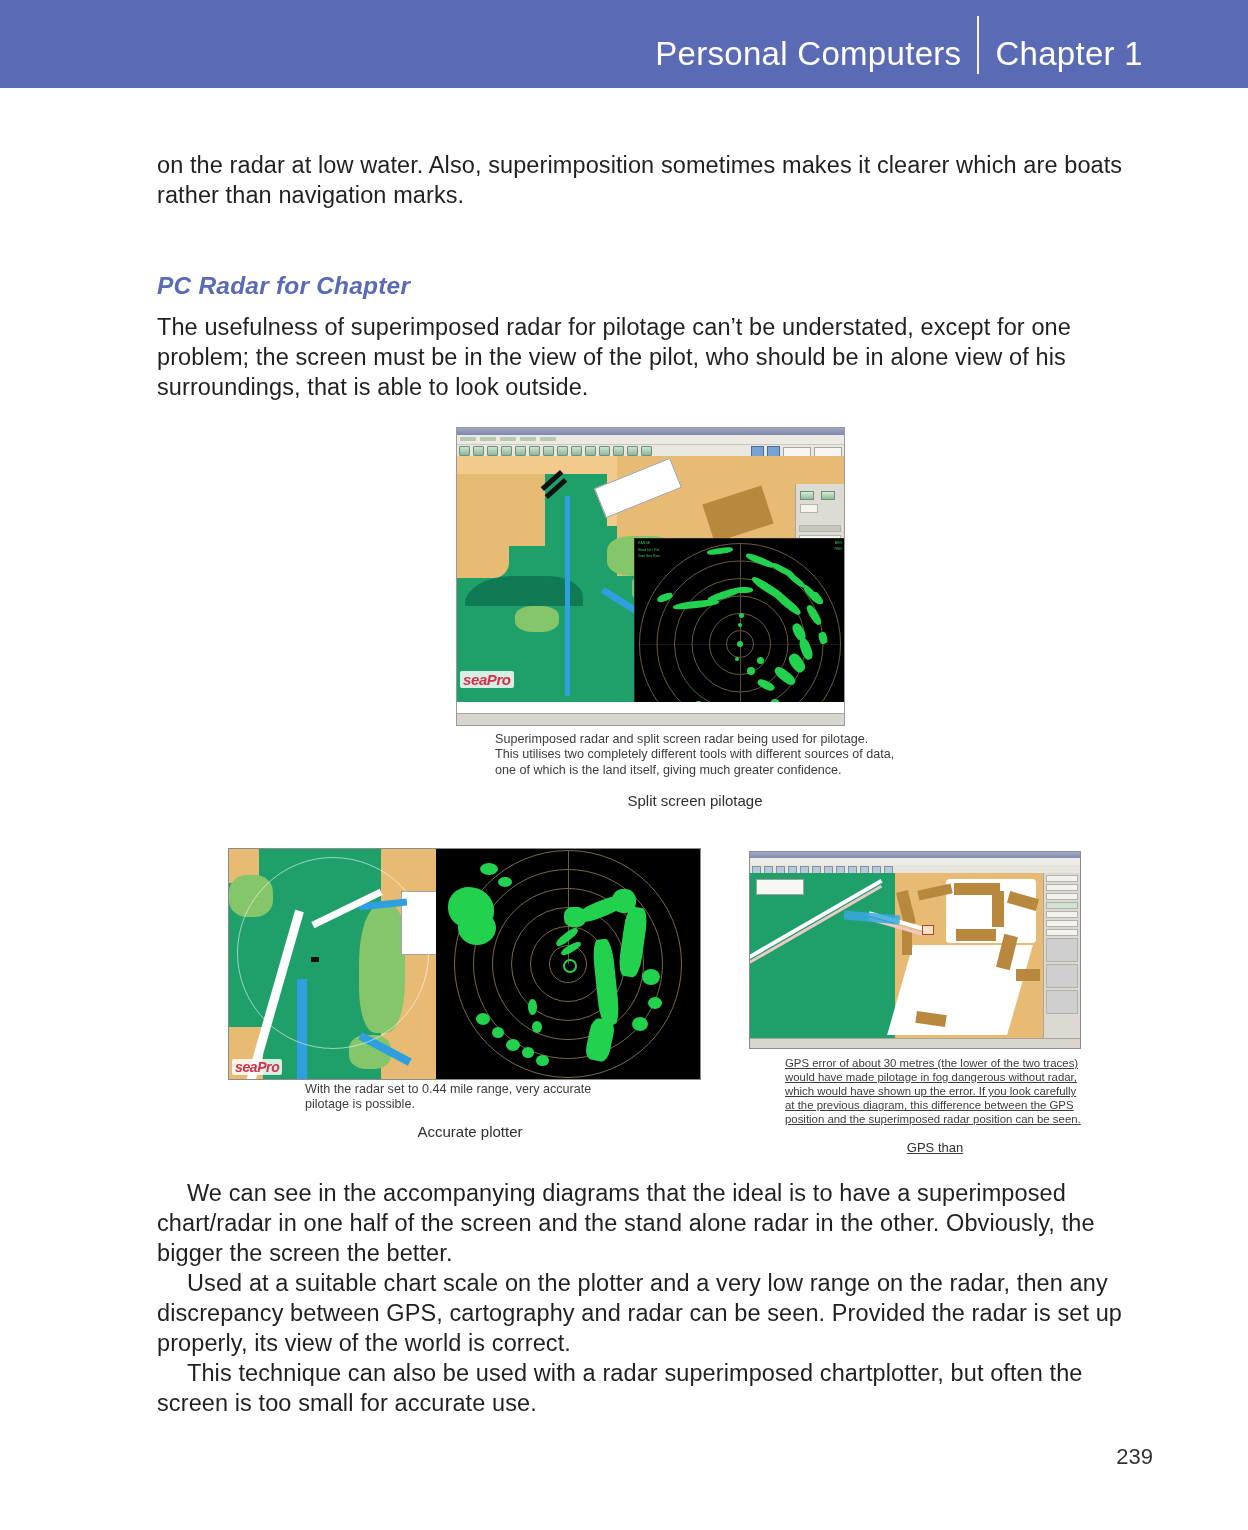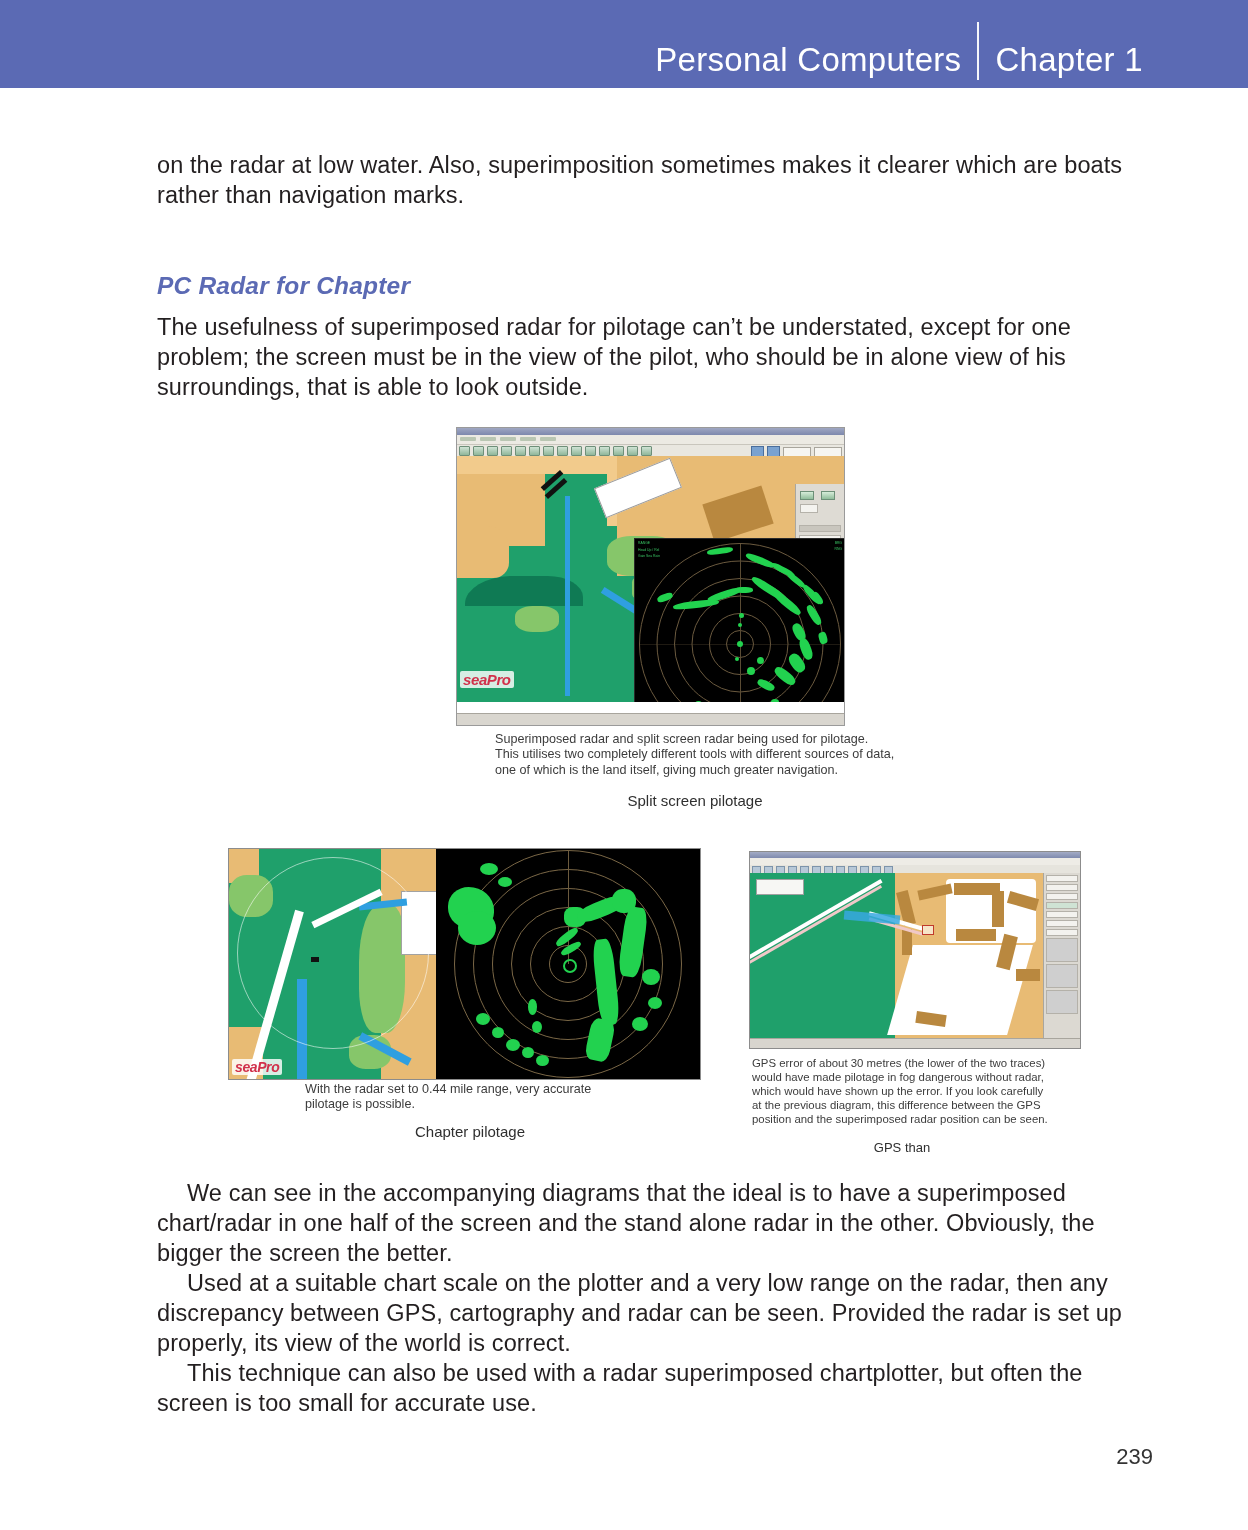--- a/index.html
+++ b/index.html
@@ -11,21 +11,21 @@
     position:relative;
     overflow:hidden;
   }
 
   
   .header-band{
     position:absolute;left:0;top:0;width:1248px;height:88px;
     background:#5b6ab4;
   }
   .header-inner{
-    position:absolute;right:105px;top:16px;height:88px;
+    position:absolute;right:105px;top:10px;height:88px;
     display:flex;align-items:center;justify-content:center;
   }
   .hdr-title{
     font-size:33px;color:#ffffff;letter-spacing:.3px;
     font-family:"Liberation Sans", sans-serif;font-weight:300;
   }
   .hdr-rule{
     width:2px;height:58px;background:#ffffff;margin:0 16px;opacity:.95;
     align-self:flex-start;margin-top:6px;
   }
@@ -187,21 +187,21 @@
     border-bottom:1px solid #bbb8b0;}
   .fig3-tool b{display:inline-block;width:7px;height:6px;margin:1px 1px 0 2px;
     background:#b7c8d8;border:1px solid #7d94ab;vertical-align:top;}
   .fig3-canvas{position:absolute;left:0;top:21px;width:294px;height:166px;
     background:#16a06a;overflow:hidden;}
   .fig3-side{position:absolute;right:0;top:21px;width:36px;height:166px;
     background:#dcd9d2;border-left:1px solid #a9a69e;}
   .fig3-side .r{margin:2px 2px 0 2px;height:5px;background:#f3f2ee;border:1px solid #b4b1a9;}
   .fig3-status{position:absolute;left:0;bottom:0;width:100%;height:9px;background:#d8d5ce;
     border-top:1px solid #a8a59d;}
-  .cap3{ left:752px;top:1056px;width:300px; }
+  .cap3{ left:785px;top:1056px;width:300px;text-decoration:underline; }
   .cap3 .cap-body{font-size:11.4px;line-height:14px;}
   .cap3 .cap-title{font-size:13px;margin-top:14px;}
 
   .pagenum{
     position:absolute;right:95px;bottom:60px;
     font-size:22px;color:#333333;font-weight:300;
   }
 </style>
 </head>
 <body>
@@ -324,21 +324,21 @@
       <div class="echo" style="left:176px;top:56px;width:14px;height:6px;transform:rotate(55deg);"></div>
       <div class="echo" style="left:182px;top:95px;width:12px;height:8px;transform:rotate(75deg);"></div>
     </div>
 
     <span class="seapro">seaPro</span>
   </div>
   <div class="fig1-status"></div>
 </div>
 
 <div class="cap cap1">
-  <div class="cap-body">Superimposed radar and split screen radar being used for pilotage.  This utilises two completely different tools with different sources of data, one of which is the land itself, giving much greater navigation.</div>
+  <div class="cap-body">Superimposed radar and split screen radar being used for pilotage.  This utilises two completely different tools with different sources of data, one of which is the land itself, giving much greater confidence.</div>
   <div class="cap-title">Split screen pilotage</div>
 </div>
 
 <div class="fig2">
   <div class="fig2-chart">
     <div class="sea-green" style="left:0;top:0;width:180px;height:230px;"></div>
     <div class="tan" style="left:0;top:0;width:30px;height:34px;"></div>
     <div class="tan" style="left:0;top:178px;width:34px;height:52px;"></div>
     <div class="tan" style="left:152px;top:0;width:55px;height:230px;"></div>
     <div class="lightgreen" style="left:0;top:26px;width:44px;height:42px;border-radius:40%;"></div>
@@ -386,21 +386,21 @@
     <div class="echo s" style="left:100px;top:206px;width:13px;height:11px;"></div>
     <div class="echo s" style="left:92px;top:150px;width:9px;height:16px;"></div>
     <div class="echo s" style="left:96px;top:172px;width:10px;height:12px;"></div>
     <div class="echo" style="left:118px;top:84px;width:26px;height:8px;transform:rotate(-38deg);"></div>
     <div class="echo" style="left:124px;top:96px;width:22px;height:7px;transform:rotate(-30deg);"></div>
   </div>
 </div>
 
 <div class="cap cap2">
   <div class="cap-body">With the radar set to 0.44 mile range, very accurate pilotage is possible.</div>
-  <div class="cap-title">Chapter pilotage</div>
+  <div class="cap-title">Accurate plotter</div>
 </div>
 
 <div class="fig3">
   <div class="fig3-title"></div>
   <div class="fig3-menu"></div>
   <div class="fig3-tool">
     <b></b><b></b><b></b><b></b><b></b><b></b><b></b><b></b><b></b><b></b><b></b><b></b>
   </div>
   <div class="fig3-canvas">
     <div class="tan" style="left:140px;top:0;width:154px;height:166px;"></div>

